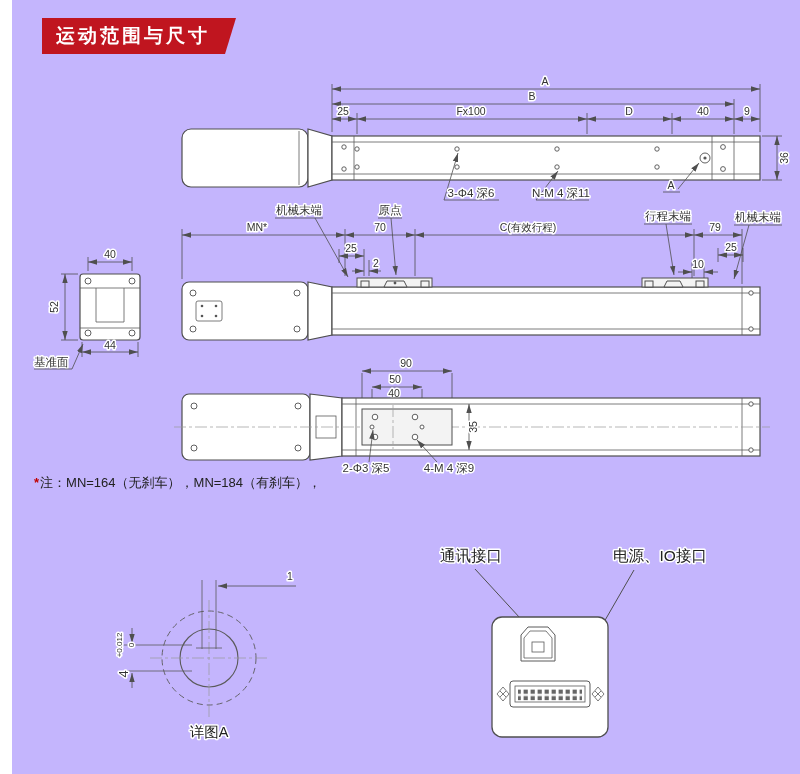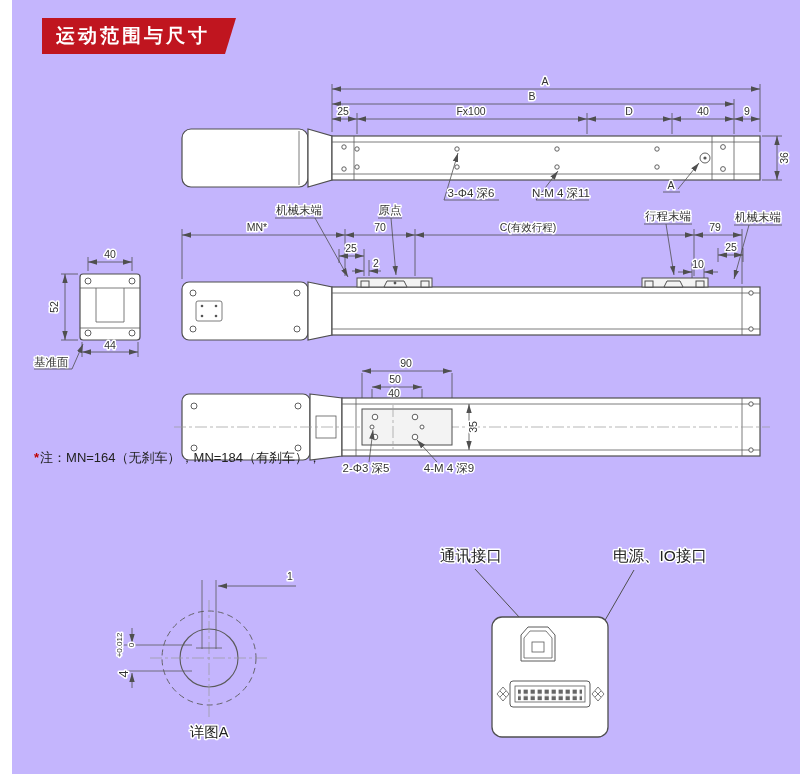--- a/index.html
+++ b/index.html
@@ -2,21 +2,21 @@
 <html><head>
 <meta charset="utf-8">
 <style>
   html,body{margin:0;padding:0;background:#fff;}
   .page{position:relative;width:800px;height:774px;background:#c4b5fd;overflow:hidden;
         font-family:"Liberation Sans","DejaVu Sans",sans-serif;margin-left:12px;}
   .banner{position:absolute;left:30px;top:18px;background:#c0151f;color:#fff;
           font-size:19px;font-weight:bold;letter-spacing:3px;
           padding:5px 26px 5px 14px;
           clip-path:polygon(0 0,100% 0,calc(100% - 11px) 100%,0 100%);}
-  .notes{position:absolute;left:22px;top:447px;font-size:13px;color:#222;line-height:21px;}
+  .notes{position:absolute;left:22px;top:472px;font-size:13px;color:#222;line-height:21px;}
   .notes .star{color:#c00000;font-weight:bold;margin-right:1px;}
   .notes .indent{margin-left:33px;}
   svg{position:absolute;left:0;top:0;}
   svg text{font-family:"Liberation Sans","DejaVu Sans",sans-serif;fill:#333;
            paint-order:stroke fill;stroke:#fff;stroke-width:3px;stroke-linejoin:round;}
   .dimt{font-size:10.5px;}
   .lblt{font-size:11.5px;}
   .cap{font-size:14.5px;fill:#222;}
   .plbl{font-size:15.5px;fill:#222;}
   .tol{font-size:8px;}

